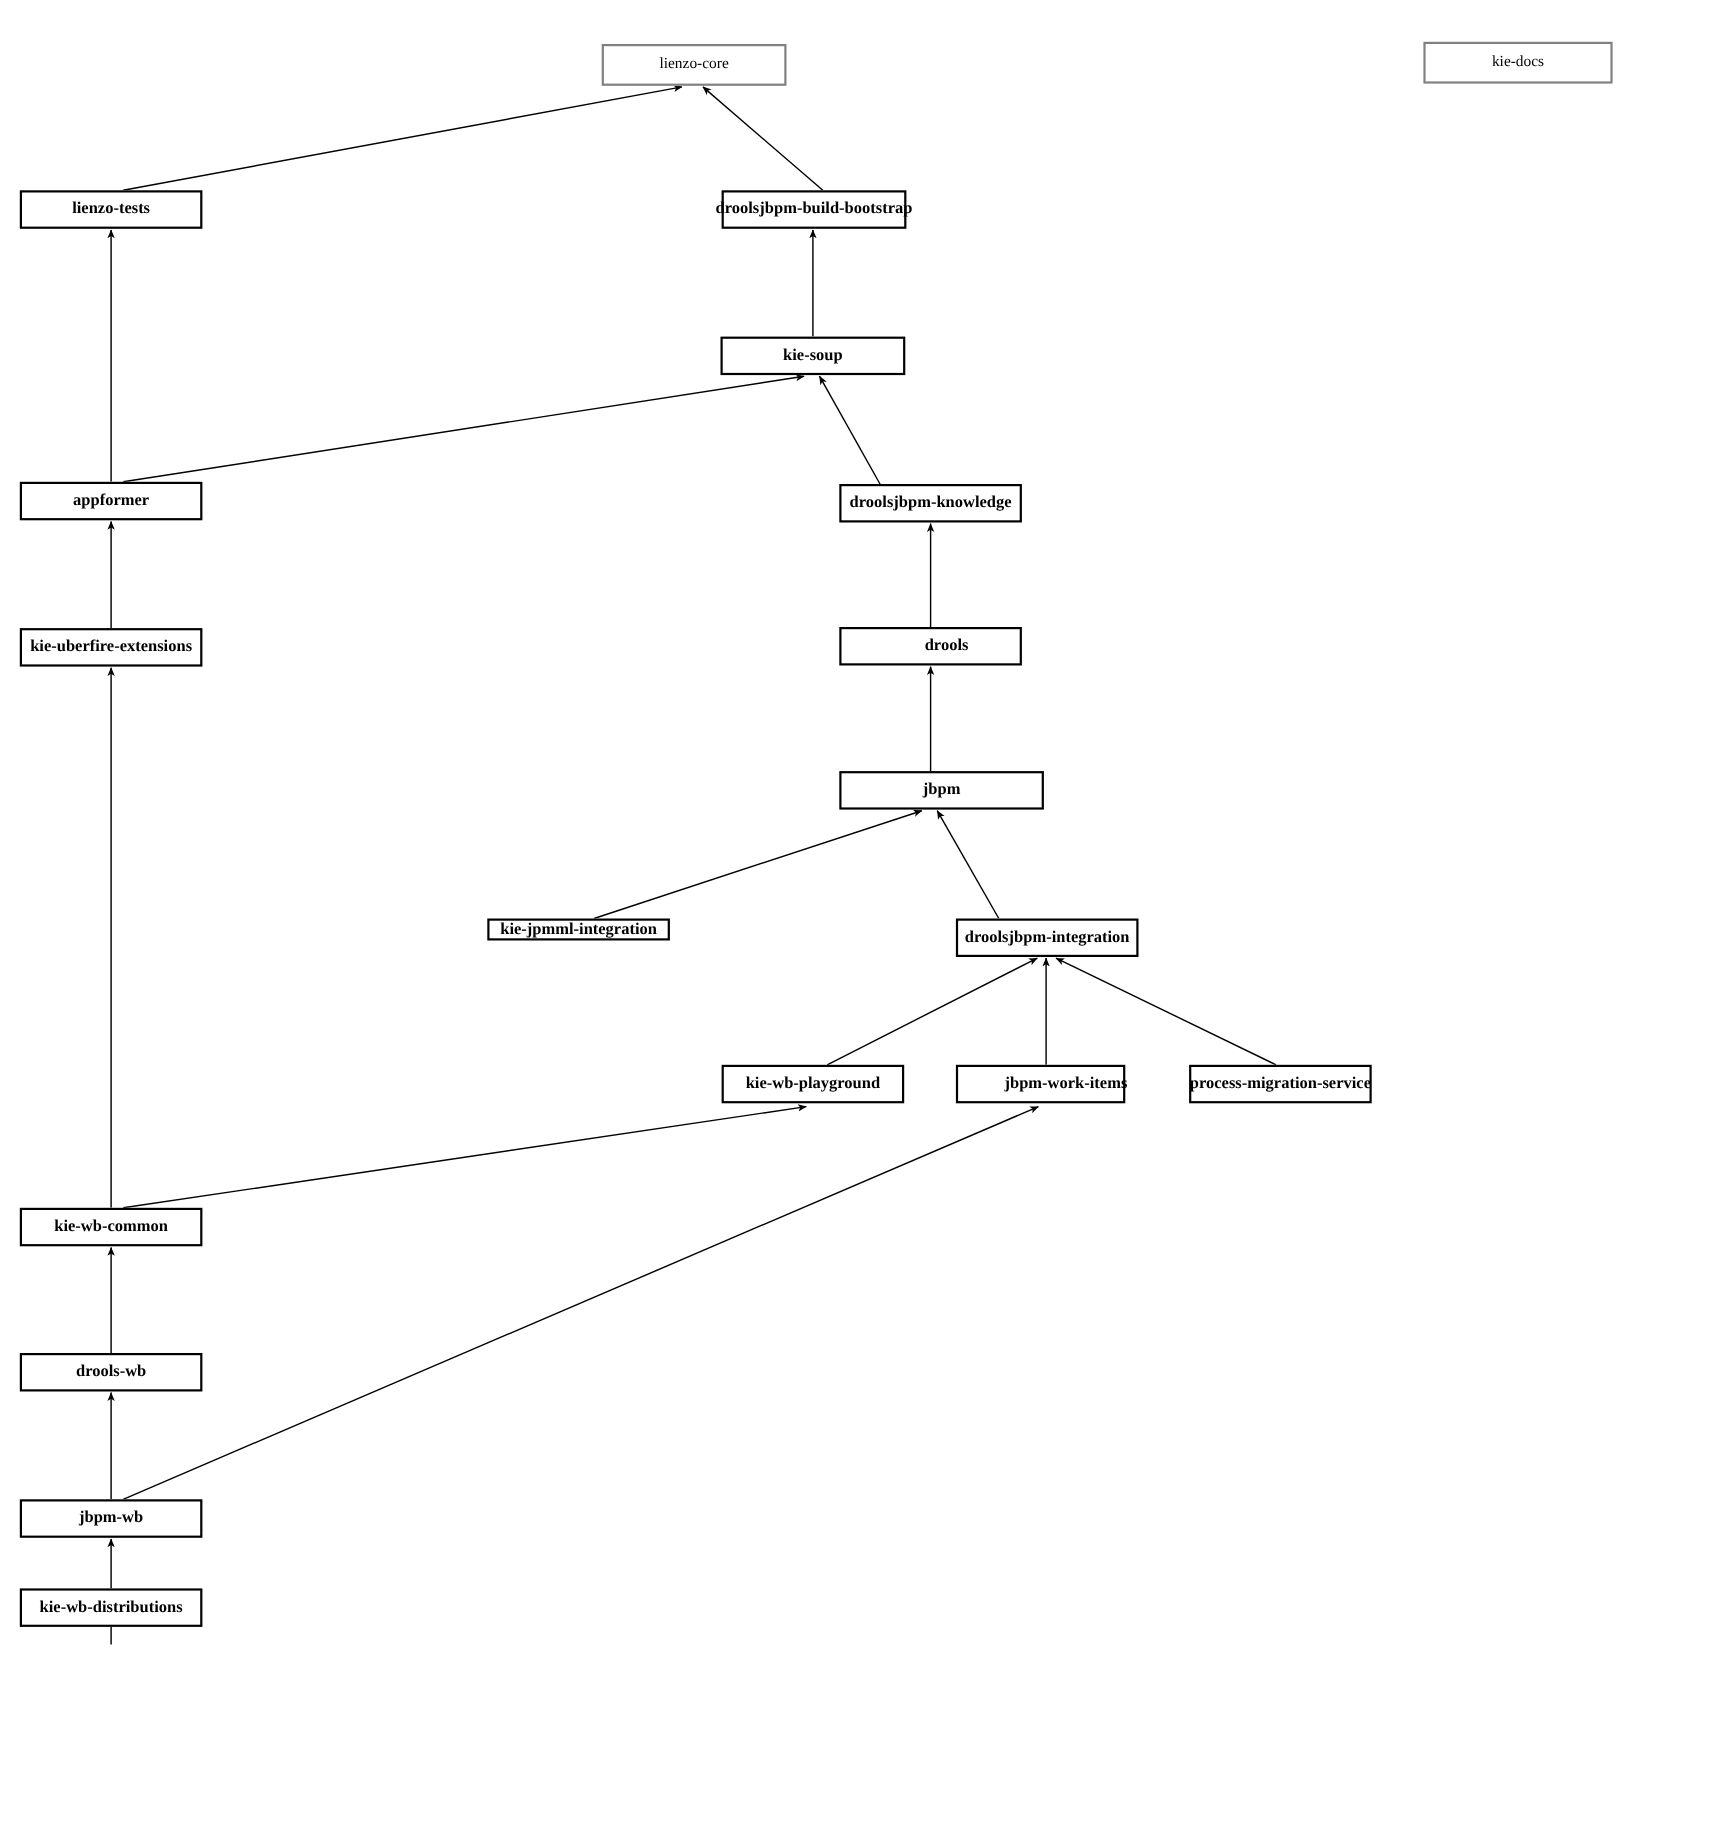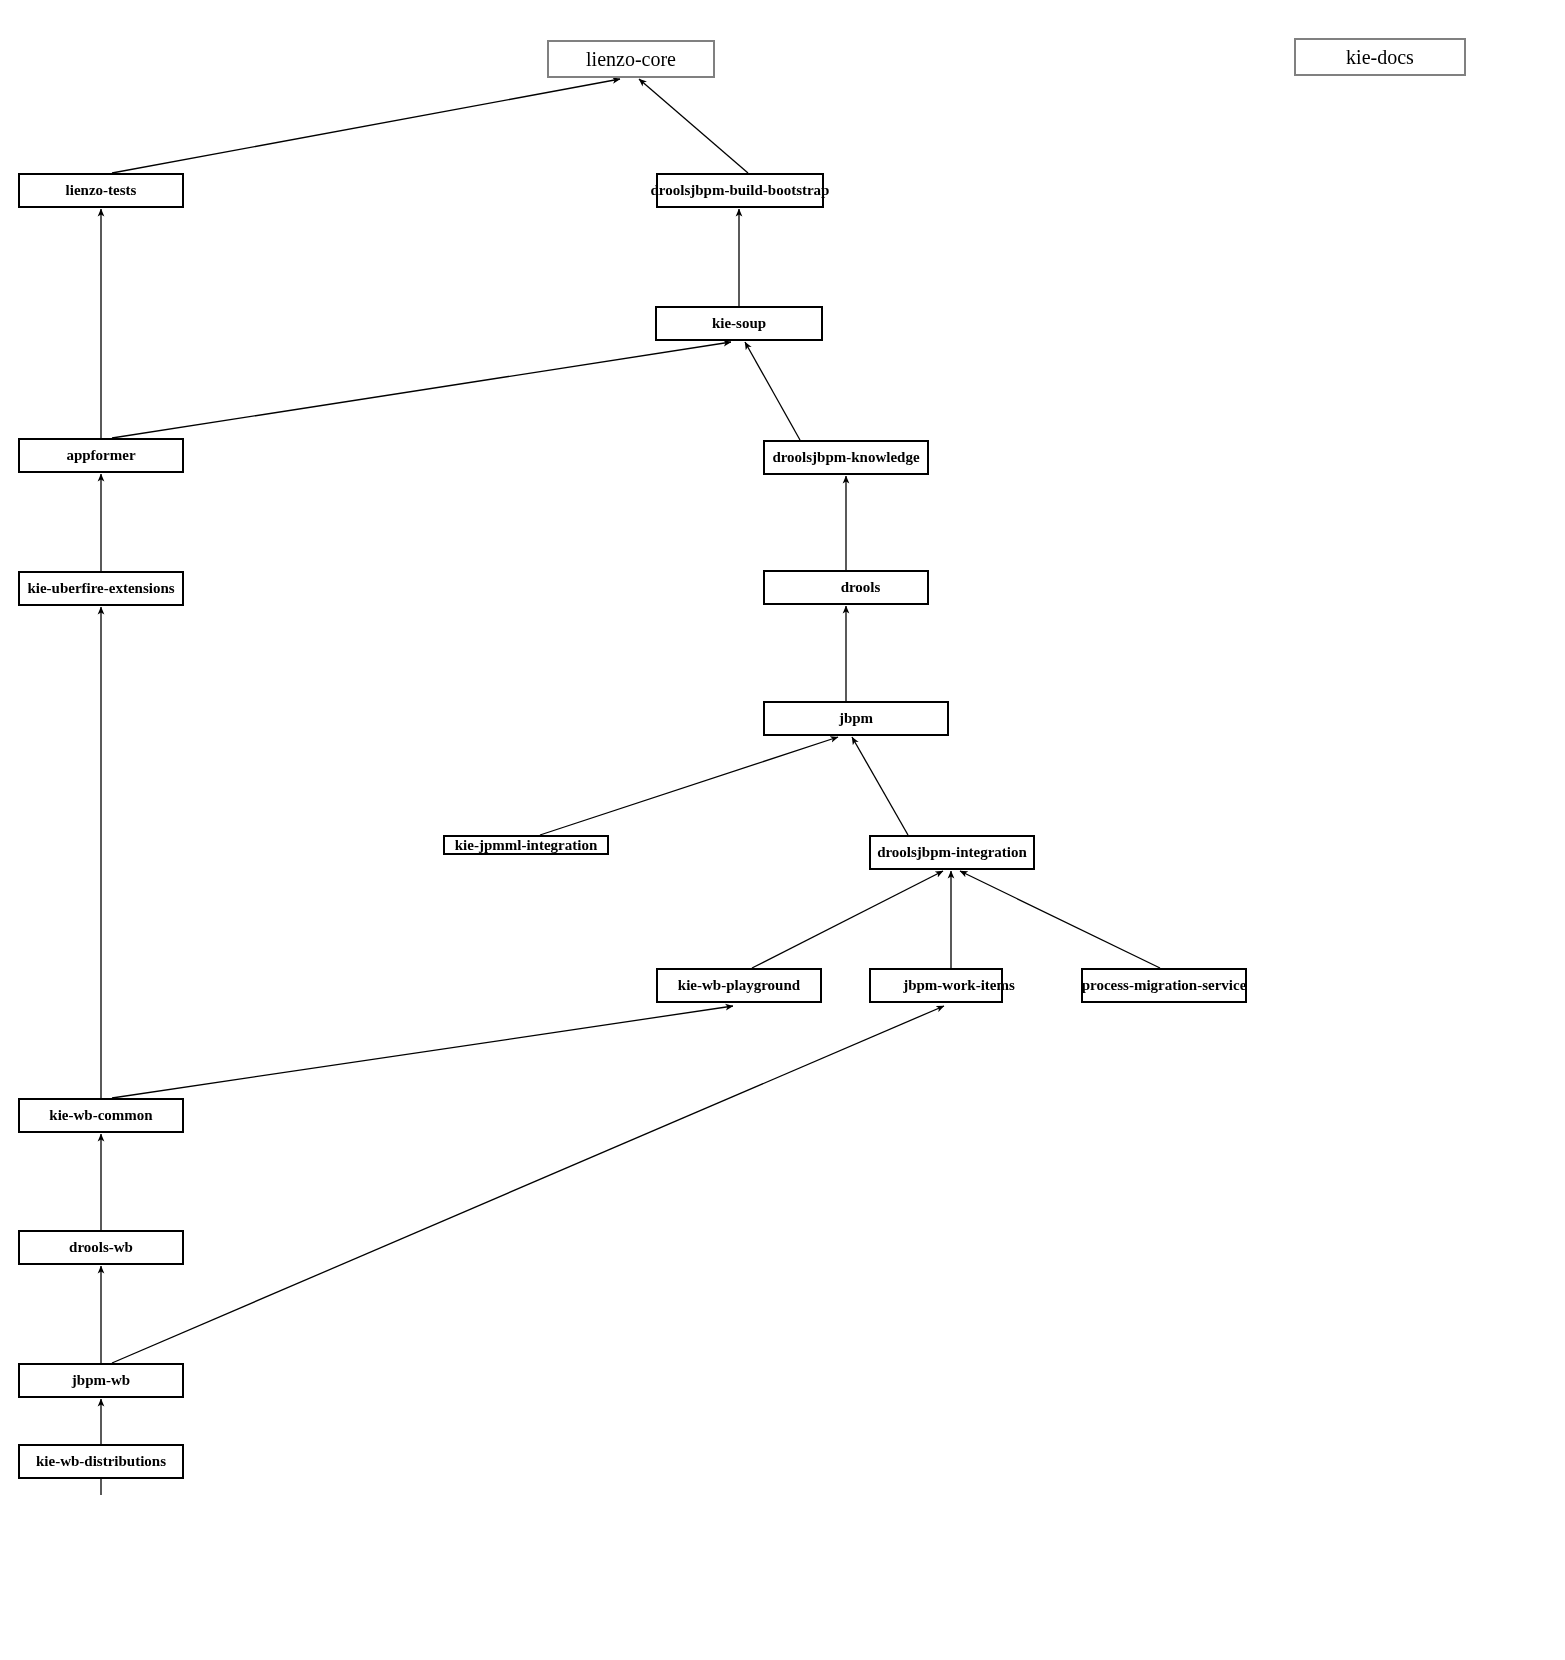--- a/index.html
+++ b/index.html
@@ -34,21 +34,21 @@
     font-size: 15px;
     line-height: 1;
     color: #000000;
     font-weight: bold;
     white-space: nowrap;
     z-index: 2;
   }
   .node.plain {
     border: 2px solid #808080;
     font-weight: normal;
-    font-size: 20px;
+    font-size: 14px;
     justify-content: center;
   }
   .node-label {
     display: block;
     pointer-events: none;
   }
 </style>
 </head>
 <body>
 
@@ -113,21 +113,21 @@
       </div>
       <div class="node" style="left: 443px; top: 835px; width: 166px; height: 20px;">
         <span class="node-label">kie-jpmml-integration</span>
       </div>
       <div class="node" style="left: 869px; top: 835px; width: 166px; height: 35px;">
         <span class="node-label">droolsjbpm-integration</span>
       </div>
       <div class="node" style="left: 656px; top: 968px; width: 166px; height: 35px;">
         <span class="node-label">kie-wb-playground</span>
       </div>
-      <div class="node" style="left: 869px; top: 968px; width: 134px; height: 35px; padding-left: 46px;">
+      <div class="node" style="left: 869px; top: 968px; width: 154px; height: 35px; padding-left: 46px;">
         <span class="node-label">jbpm-work-items</span>
       </div>
       <div class="node" style="left: 1081px; top: 968px; width: 166px; height: 35px;">
         <span class="node-label">process-migration-service</span>
       </div>
       <div class="node" style="left: 18px; top: 1098px; width: 166px; height: 35px;">
         <span class="node-label">kie-wb-common</span>
       </div>
       <div class="node" style="left: 18px; top: 1230px; width: 166px; height: 35px;">
         <span class="node-label">drools-wb</span>

